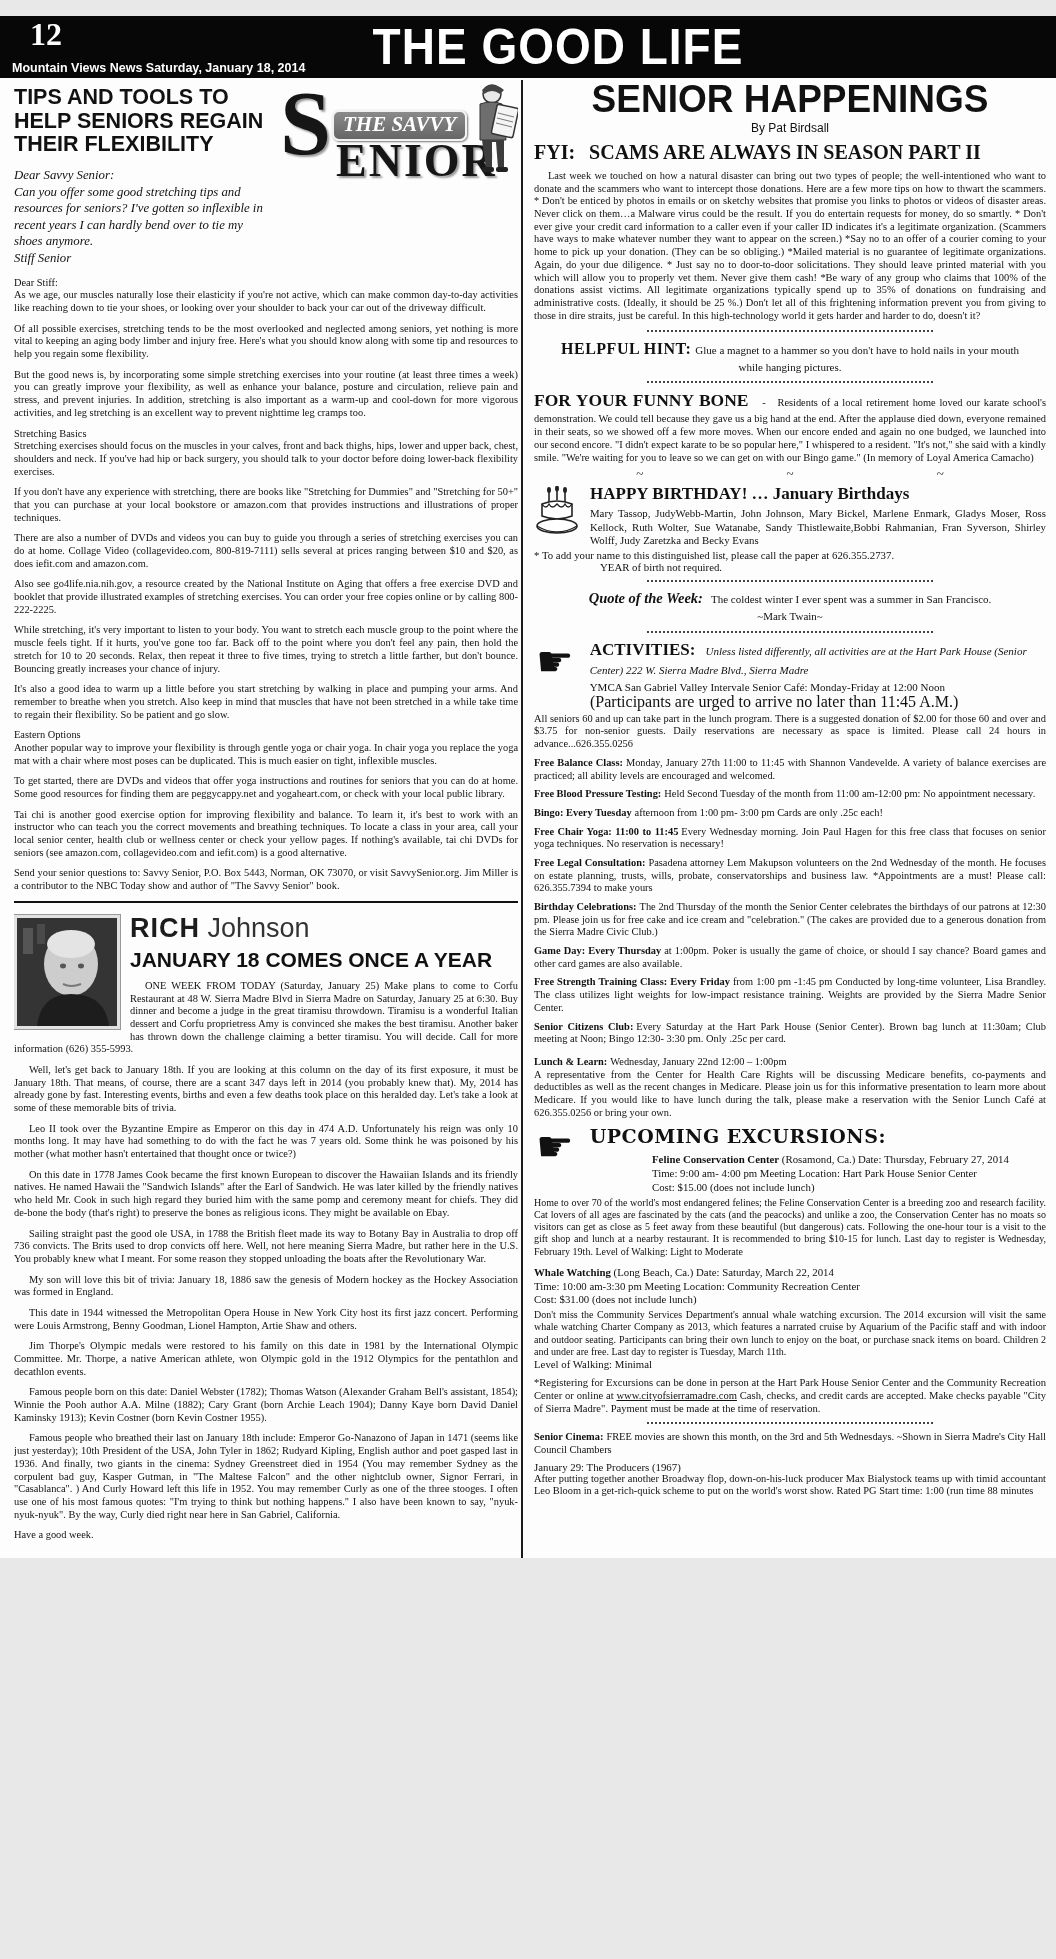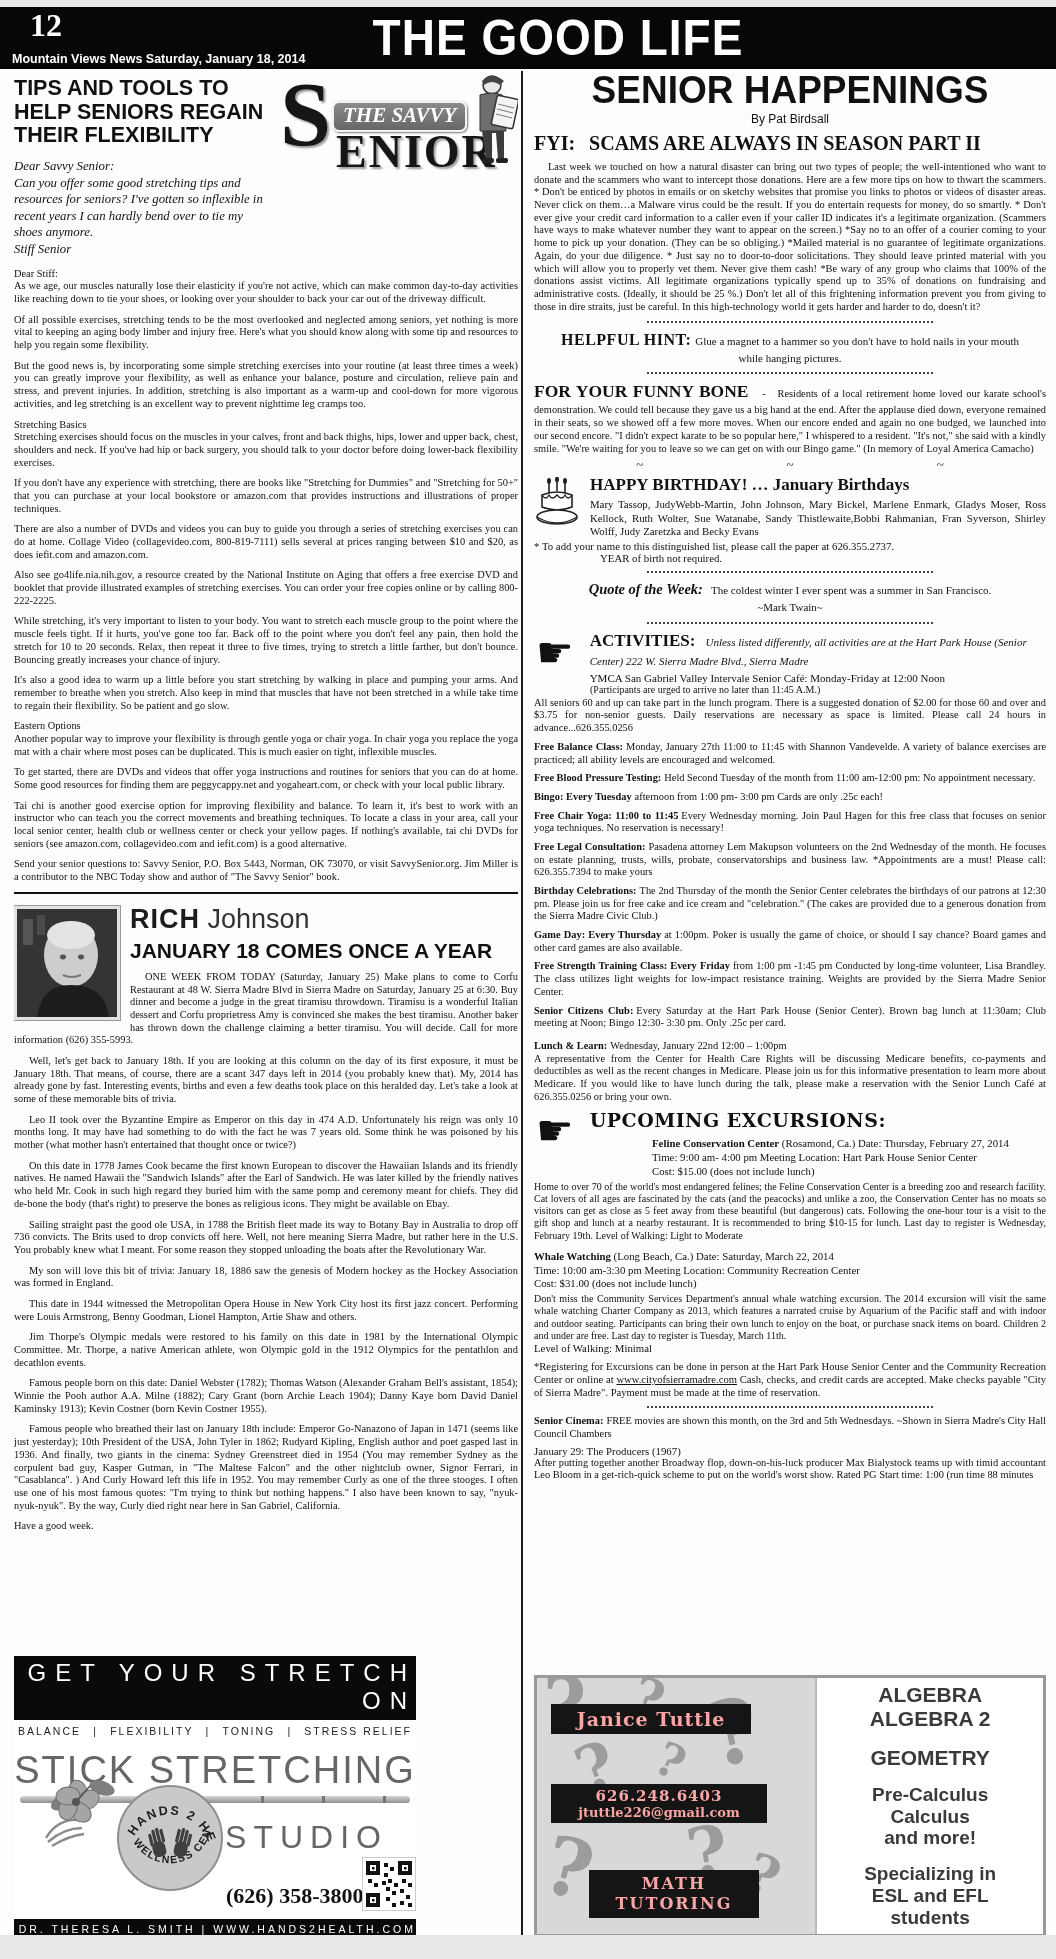--- a/index.html
+++ b/index.html
@@ -1,16 +1,16 @@
 <!DOCTYPE html>
 <html><head>
 <meta charset="utf-8">
 <style>
   html,body{margin:0;padding:0;background:#e8e8e8;}
-  #page{position:relative;width:1056px;height:1928px;background:#fdfdfd;margin:7px auto;
+  #page{position:relative;width:1056px;height:1542px;background:#fdfdfd;margin:16px auto;
         font-family:"Liberation Serif",serif;color:#111;overflow:hidden;}
 
   
   #masthead-bar{position:absolute;left:0;top:0;width:1056px;height:62px;background:#070707;color:#fff;}
   #page-number{position:absolute;left:30px;top:0px;font-size:32px;font-weight:bold;font-family:"Liberation Serif",serif;}
   #masthead-line{position:absolute;left:12px;bottom:3px;font-size:12.5px;font-weight:bold;font-family:"Liberation Sans",sans-serif;}
   #section-title{position:absolute;left:180px;right:120px;top:4px;text-align:center;font-size:46px;font-weight:bold;
                  font-family:"Liberation Sans",sans-serif;letter-spacing:1px;transform:scaleY(1.08);}
 
   
@@ -55,21 +55,21 @@
   .bday-title{font-weight:bold;font-size:17px;margin:2px 0 3px;}
   .bday-names{font-size:10.8px;line-height:1.24;text-align:justify;margin:0;}
   .bday-note{font-size:10.8px;margin:2px 0 0;}
   .bday-note2{font-size:10.8px;margin:0 0 0 66px;}
   .quote-block{font-size:11px;text-align:center;line-height:1.35;margin:2px 0;}
   .quote-lbl{font-weight:bold;font-style:italic;font-size:14.5px;margin-right:8px;}
   .manicule{float:left;font-family:"DejaVu Sans",sans-serif;font-size:42px;line-height:1.05;margin:0 16px 2px 2px;}
   .act-head{font-weight:bold;font-size:17px;margin-right:10px;}
   .act-note{font-style:italic;font-size:11px;}
   .ymca1{font-size:11px;margin:3px 0 0 40px;}
-  .ymca2{font-size:10px;margin:0 0 0 56px;}
+  .ymca2{font-size:16px;margin:0 0 0 56px;}
   .act{font-size:10.4px;line-height:1.22;text-align:justify;margin:0 0 6px;}
   .act .lbl{font-weight:bold;margin-right:3px;}
   .exc-head{font-weight:bold;font-size:19px;font-family:"DejaVu Serif",serif;letter-spacing:.5px;margin:2px 0 6px;}
   .exc-top{font-size:10.8px;line-height:1.28;}
   .exc-top .lbl{font-weight:bold;}
   .exc-body{font-size:10px;line-height:1.22;text-align:justify;margin:2px 0 8px;}
   .reg{font-size:10.6px;line-height:1.25;text-align:justify;margin:4px 0;}
   .reg a{color:#111;}
 
   

